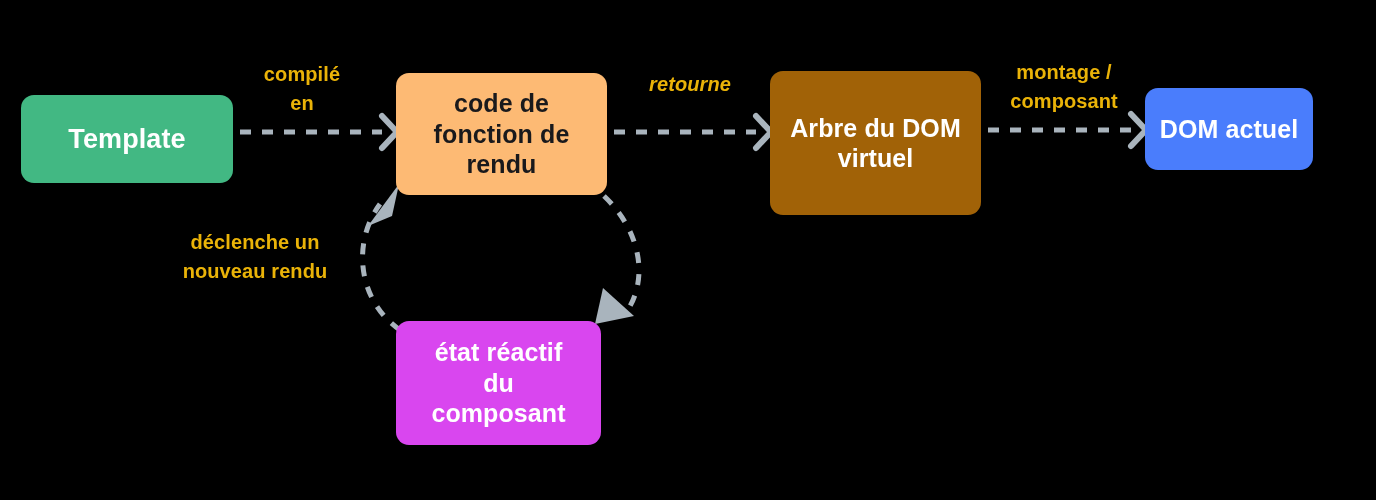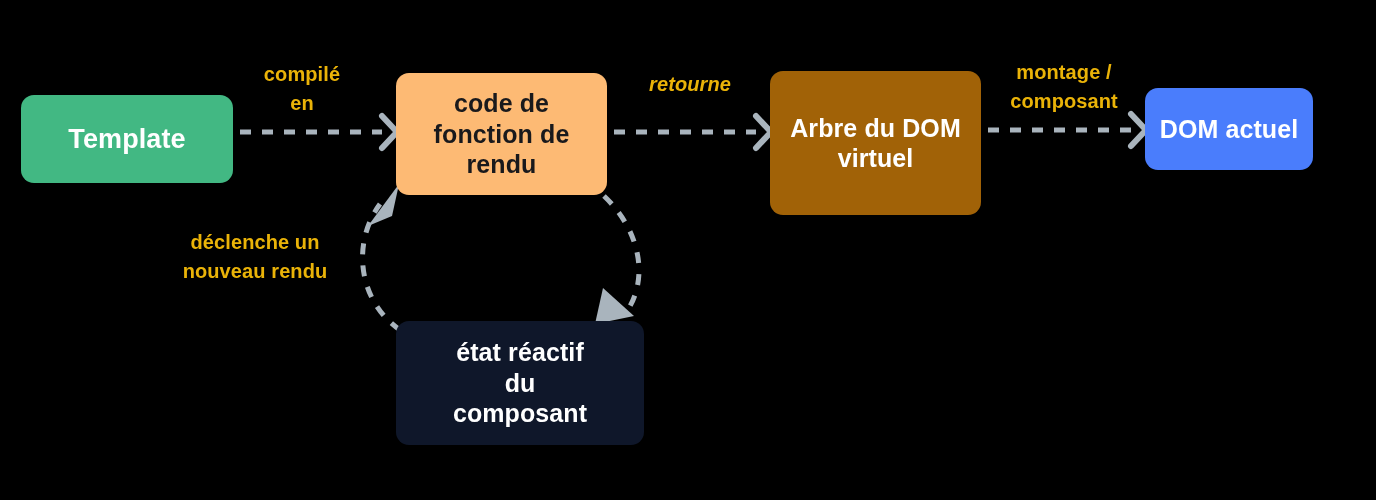--- a/index.html
+++ b/index.html
@@ -66,22 +66,22 @@
   }
   #node-virtual-dom {
     left: 770px; top: 71px;  width: 211px; height: 144px;
     background: #a16207; color: #ffffff; font-size: 25px;
   }
   #node-actual-dom {
     left: 1145px; top: 88px; width: 168px; height: 82px;
     background: #4a7dfc; color: #ffffff; font-size: 25px;
   }
   #node-reactive-state {
-    left: 396px; top: 321px; width: 248px; height: 124px;
-    background: #0f172a; color: #ffffff; font-size: 25px;
+    left: 396px; top: 321px; width: 205px; height: 124px;
+    background: #d946ef; color: #ffffff; font-size: 25px;
   }
 
   
   #label-compiled-en   { left: 236px;  top: 60px;  width: 132px; }
   #label-retourne      { left: 620px;  top: 70px;  width: 140px; font-style: italic; }
   #label-mount-patch   { left: 990px;  top: 58px;  width: 148px; }
   #label-trigger-rerender { left: 160px; top: 228px; width: 190px; }
   #label-track-deps    { left: 650px;  top: 224px; width: 180px; }
 </style>
 </head>

